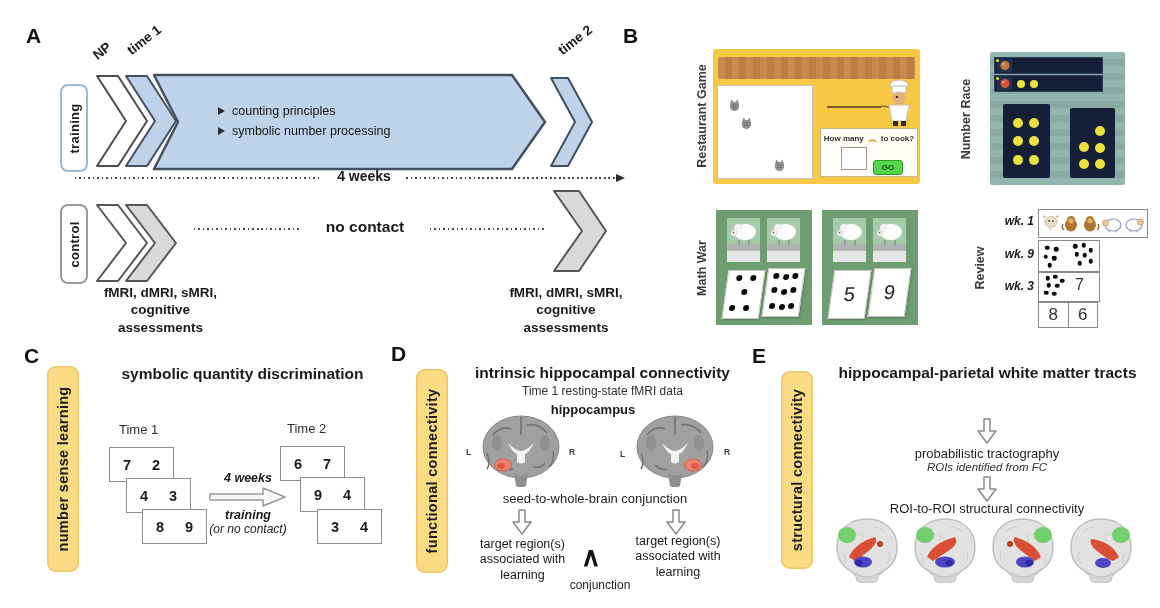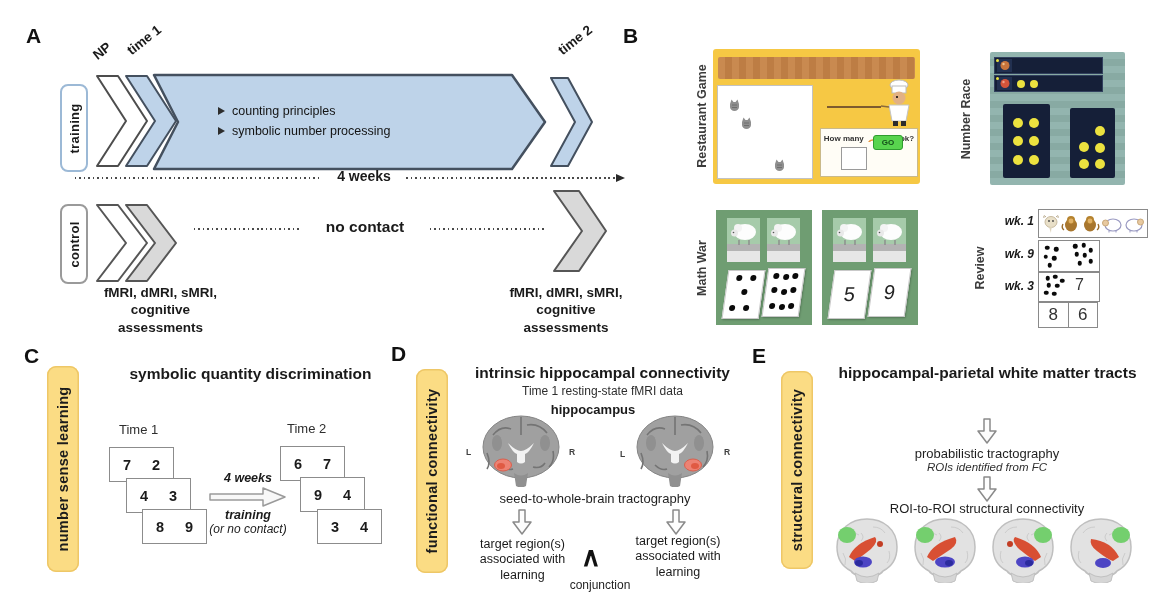--- a/index.html
+++ b/index.html
@@ -158,21 +158,21 @@
     </svg>
     <div class="qbox" style="left:107px;top:79px;width:96px;height:47px">
       <div class="abs" style="left:0;top:5px;width:96px;display:flex;justify-content:center;align-items:center;gap:3px;font-size:8px;font-weight:bold;color:#333">
         <span>How many</span>
         <svg width="11" height="6" viewBox="0 0 11 6">
           <path d="M1,6 A5,5 0 0 1 10,6 L8,6 A3.2,3.2 0 0 0 3,6 Z" fill="#e8973d"></path>
         </svg>
         <span>to cook?</span>
       </div>
       <div class="abs" style="left:20px;top:18px;width:24px;height:21px;background:#fff;border:1px solid #9a9a9a"></div>
-      <div class="go-btn" style="left:52px;top:6px;width:28px;height:13px">GO</div>
+      <div class="go-btn" style="left:52px;top:31px;width:28px;height:13px">GO</div>
     </div>
   </div>
 
   <span class="vlabel" style="left:966px;top:119px">Number Race</span>
   <div class="gamebox" style="left:990px;top:52px;width:135px;height:133px;border-radius:2px;
        background:repeating-linear-gradient(180deg,var(--race_teal) 0 7px,#88aaa3 7px 14px)">
     <div class="race-bar" style="left:4px;top:5px;width:107px">
       <span class="abs" style="left:1px;top:1px;width:3px;height:3px;border-radius:50%;background:var(--dot_yellow)"></span>
       <svg width="15" height="13" viewBox="0 0 15 13" style="margin-left:2px">
         <rect x="0" y="0" width="15" height="13" fill="#223050"></rect>
@@ -348,21 +348,21 @@
   <span class="rev-label" style="left:1052px;top:308px">wk. 4</span>
   <div class="rev-box" style="left:1038px;top:302px;width:58px;height:24px;display:flex">
     <div style="flex:1;display:flex;align-items:center;justify-content:center;font-size:17px;color:#333;border-right:1.5px solid #8a8a8a">8</div>
     <div style="flex:1;display:flex;align-items:center;justify-content:center;font-size:17px;color:#333">6</div>
   </div>
 
   <div class="plabel" style="left:24px;top:344px">C</div>
   <div class="ybar" style="left:47px;top:366px;width:32px;height:206px">
     <span class="vtext">number sense learning</span>
   </div>
-  <div class="t-title" style="left:103px;top:365px;width:295px">symbolic quantity discrimination</div>
+  <div class="t-title" style="left:95px;top:365px;width:295px">symbolic quantity discrimination</div>
   <span class="t-time" style="left:119px;top:422px">Time 1</span>
   <span class="t-time" style="left:287px;top:421px">Time 2</span>
 
   <div class="qcard" style="left:109px;top:447px">
     <span>7</span>
     <span>2</span>
   </div>
   <div class="qcard" style="left:126px;top:478px">
     <span>4</span>
     <span>3</span>
@@ -419,21 +419,21 @@
     <path d="M16,22 q8,-10 18,-6 M50,12 q12,-2 20,8 M10,40 q4,10 0,16 M76,38 q2,10 -4,16 M24,52 q6,6 12,4 M56,54 q8,2 12,-4 M44,4 l0,18" stroke="#747474" fill="none" stroke-width="1.6"></path>
     <ellipse cx="20" cy="30" rx="5" ry="8" fill="#7c7c7c" opacity="0.45"></ellipse>
     <ellipse cx="68" cy="30" rx="5" ry="8" fill="#7c7c7c" opacity="0.45"></ellipse>
     <path d="M31,30 q8,8 13,8 q5,0 13,-8 q-5,10 -9,11 l0,8 q-4,3 -8,0 l0,-8 q-4,-1 -9,-11 z" fill="#f2f2f2"></path>
     <path d="M37,60 q7,5 14,0 l-2,13 q-5,3 -10,0 z" fill="#909090"></path>
     <ellipse cx="62" cy="52" rx="8.5" ry="6" style="fill:var(--hippo_red)" stroke="#d95f4d"></ellipse>
     <ellipse cx="64" cy="53" rx="4" ry="3" fill="#e05a43"></ellipse>
   </svg>
   <span class="lr" style="left:724px;top:447px">R</span>
 
-  <div class="t-step" style="left:445px;top:491px;width:300px">seed-to-whole-brain tractography</div>
+  <div class="t-step" style="left:445px;top:491px;width:300px">seed-to-whole-brain conjunction</div>
   <svg class="abs" style="left:512px;top:509px" width="20" height="26" viewBox="0 0 20 26">
     <polygon points="7,1 13,1 13,13 19,13 10,25 1,13 7,13" fill="#fdfdfd" stroke="#8a8a8a" stroke-width="1.5" stroke-linejoin="round"></polygon>
   </svg>
   <svg class="abs" style="left:666px;top:509px" width="20" height="26" viewBox="0 0 20 26">
     <polygon points="7,1 13,1 13,13 19,13 10,25 1,13 7,13" fill="#fdfdfd" stroke="#8a8a8a" stroke-width="1.5" stroke-linejoin="round"></polygon>
   </svg>
   <div class="t-target" style="left:455px;top:537px;width:135px">target region(s)
 associated with
 learning</div>
   <div class="conj" style="left:581px;top:541px">∧</div>

